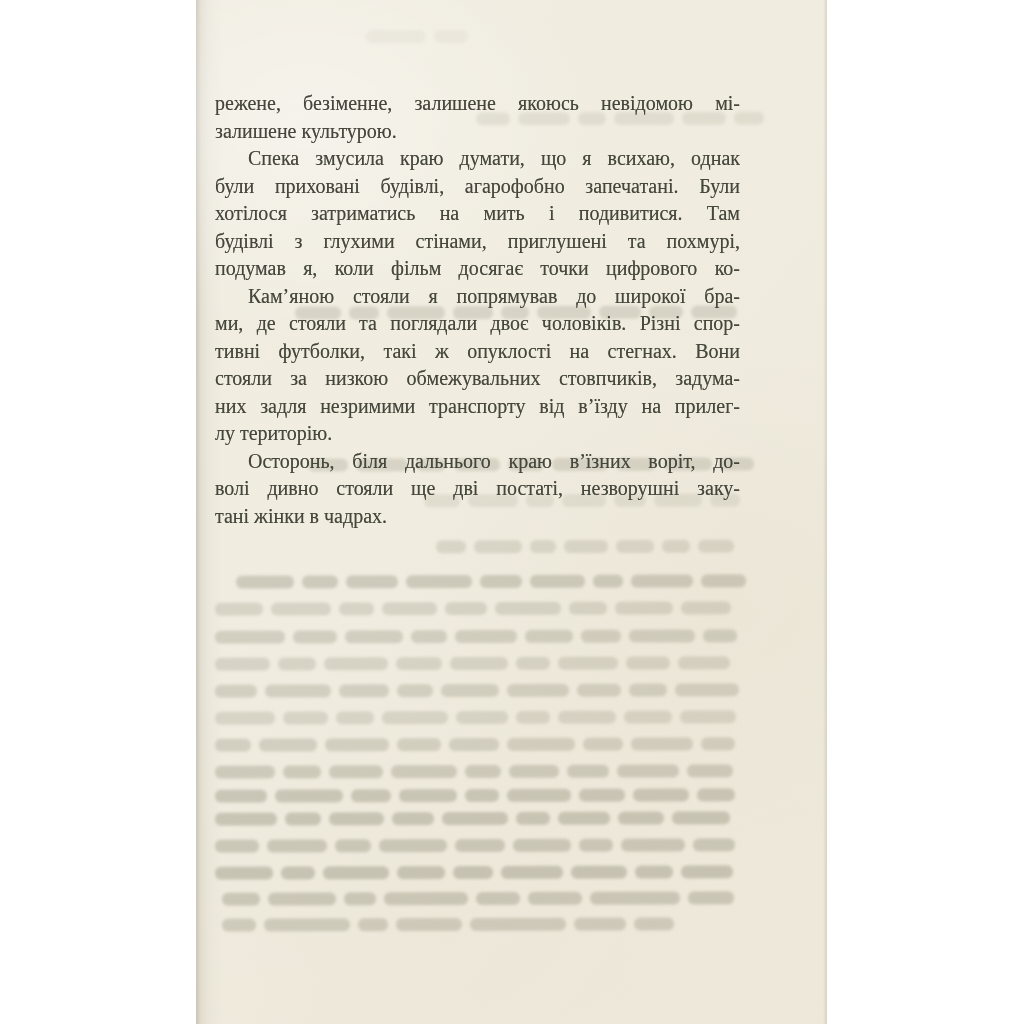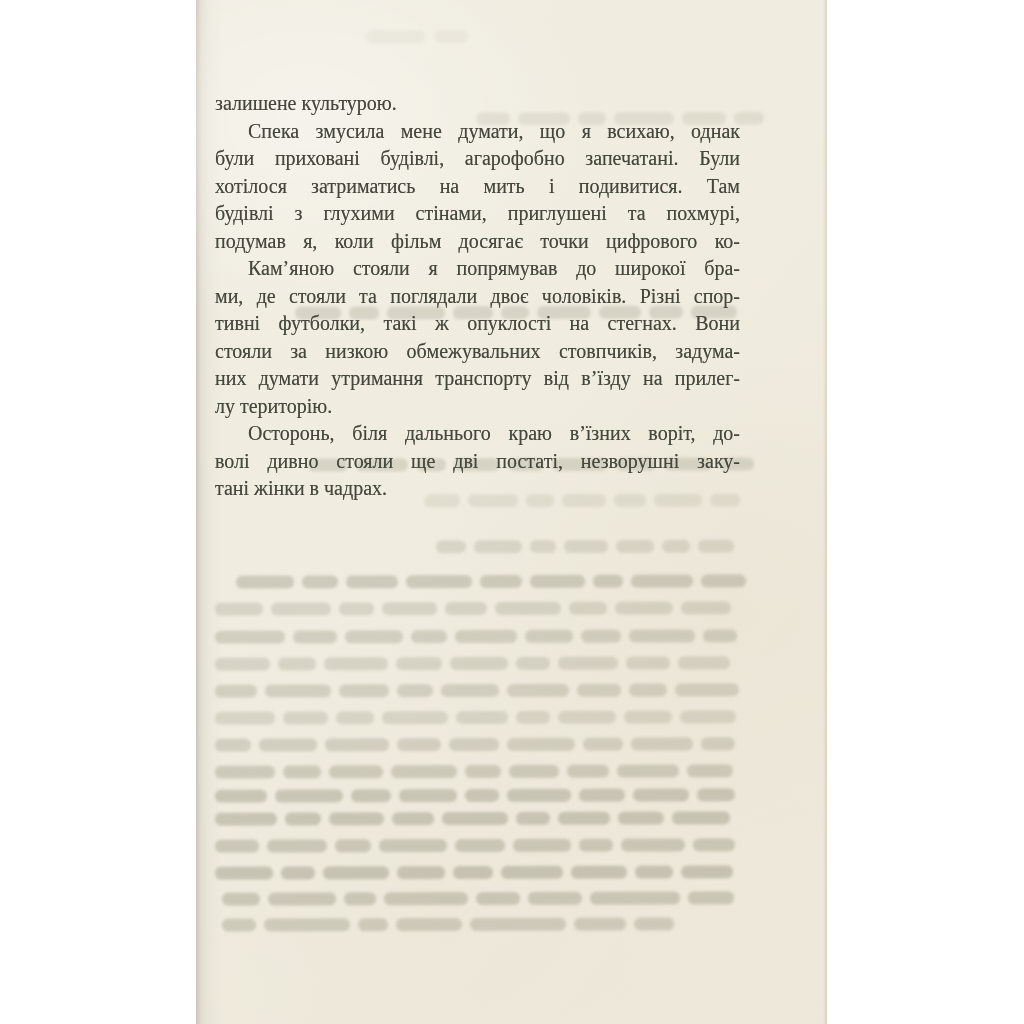--- a/index.html
+++ b/index.html
@@ -308,30 +308,31 @@
           <span style="width: 34px; background: rgb(119, 116, 95);"></span>
           <span style="width: 86px; background: rgb(119, 116, 95);"></span>
           <span style="width: 30px; background: rgb(119, 116, 95);"></span>
           <span style="width: 66px; background: rgb(119, 116, 95);"></span>
           <span style="width: 96px; background: rgb(119, 116, 95);"></span>
           <span style="width: 52px; background: rgb(119, 116, 95);"></span>
           <span style="width: 40px; background: rgb(119, 116, 95);"></span>
         </div>
       </div>
     <div class="text-block" style="color: rgb(69, 70, 60);">
+        <div class="tl j">режене, безіменне, залишене якоюсь невідомою мі-</div>
         <div class="tl">залишене культурою.</div>
-        <div class="tl j ind">Спека змусила мене думати, що я всихаю, однак</div>
+        <div class="tl j ind">Спека змусила краю думати, що я всихаю, однак</div>
         <div class="tl j">були приховані будівлі, агарофобно запечатані. Були</div>
         <div class="tl j">хотілося затриматись на мить і подивитися. Там</div>
         <div class="tl j">будівлі з глухими стінами, приглушені та похмурі,</div>
         <div class="tl j">подумав я, коли фільм досягає точки цифрового ко-</div>
         <div class="tl j ind">Кам’яною стояли я попрямував до широкої бра-</div>
         <div class="tl j">ми, де стояли та поглядали двоє чоловіків. Різні спор-</div>
         <div class="tl j">тивні футболки, такі ж опуклості на стегнах. Вони</div>
         <div class="tl j">стояли за низкою обмежувальних стовпчиків, задума-</div>
-        <div class="tl j">них думати утримання транспорту від в’їзду на прилег-</div>
+        <div class="tl j">них задля незримими транспорту від в’їзду на прилег-</div>
         <div class="tl">лу територію.</div>
         <div class="tl j ind">Осторонь, біля дальнього краю в’їзних воріт, до-</div>
         <div class="tl j">волі дивно стояли ще дві постаті, незворушні заку-</div>
         <div class="tl">тані жінки в чадрах.</div>
       </div>
   </div>
 </div>
 
 </body></html>

